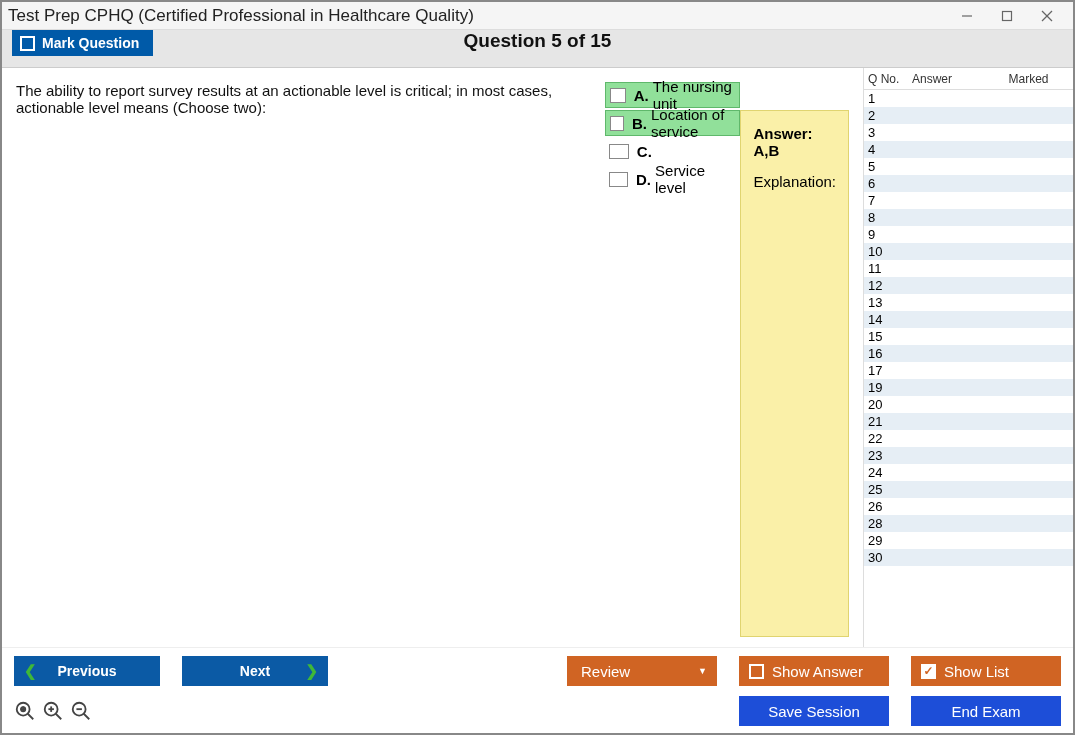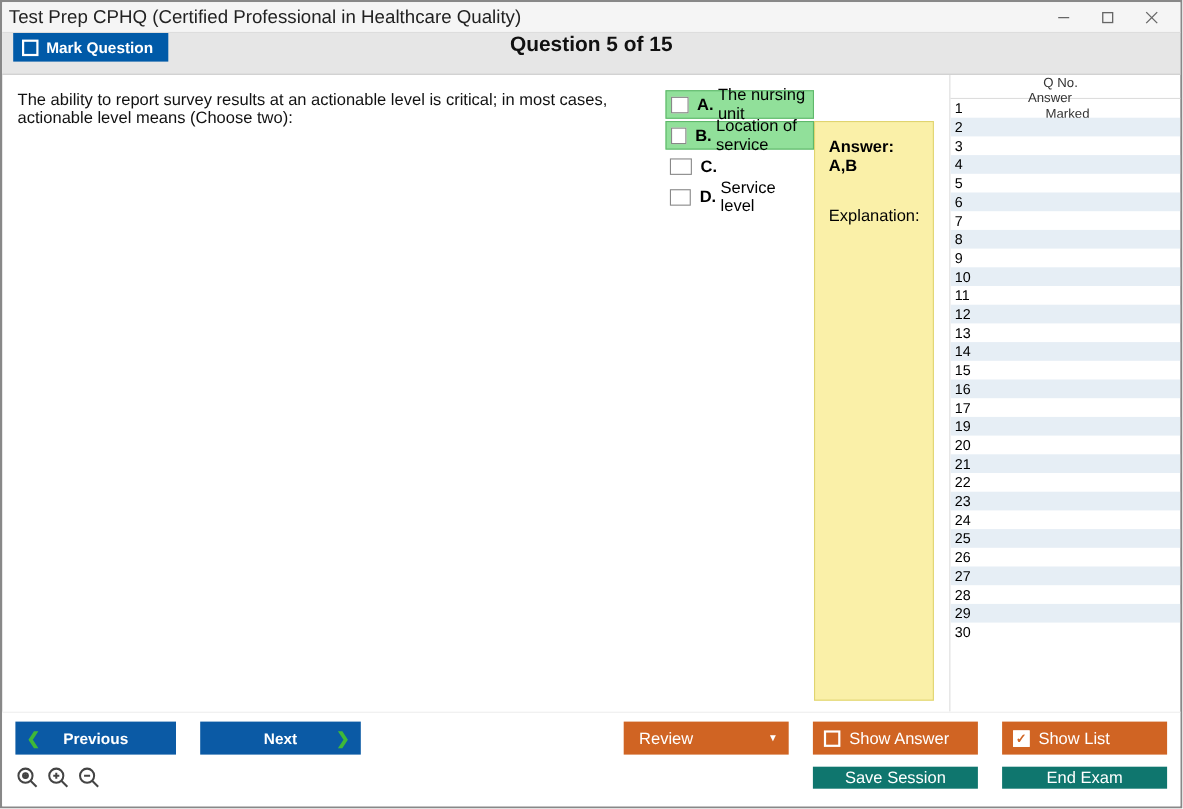--- a/index.html
+++ b/index.html
@@ -120,39 +120,38 @@
   }
   .opt-letter { font-weight: bold; margin-right: 4px; }
 
   .explanation-box {
     background: #faf0a8;
     border: 1px solid #e0d470;
     padding: 14px 12px 24px 12px;
     margin-top: 28px;
     font-size: 15px;
   }
-  .explanation-box .ans-line { font-weight: bold; margin-bottom: 29px; }
+  .explanation-box .ans-line { font-weight: bold; margin-bottom: 14px; }
   .explanation-box .exp-label { font-weight: normal; }
 
   .sidepanel {
     width: 210px;
     border-left: 1px solid #ddd;
     display: flex;
     flex-direction: column;
     min-height: 0;
   }
   .side-header {
     display: flex;
     font-size: 12px;
     color: #333;
     height: 22px;
     align-items: center;
     border-bottom: 1px solid #ddd;
     padding-left: 4px;
-    flex-direction: column;
   }
   .side-header .cq { width: 44px; }
   .side-header .ca { width: 72px; }
   .side-header .cm { flex: 1; text-align: center; }
   .side-list {
     flex: 1;
     overflow-y: scroll;
     font-size: 13px;
   }
   .side-row {
@@ -220,25 +219,25 @@
     width: 15px; height: 15px; border: 2px solid #fff; margin-right: 8px;
     display: inline-flex; align-items: center; justify-content: center;
     color: #d06423; font-size: 12px; font-weight: bold;
   }
   .orange-btn .cb.checked { background: #fff; }
   .orange-btn.review { padding-left: 14px; }
   .orange-btn .drop {
     position: absolute; right: 10px; font-size: 9px; color: #fff;
   }
   .dark-btn {
-    background: #0f766e;
+    background: #1d4ed8;
     color: #fff;
     font-size: 15px;
     border: none;
-    height: 20px;
+    height: 30px;
     width: 150px;
     cursor: pointer;
   }
   .zoom-row {
     display: flex;
     gap: 6px;
     align-items: center;
   }
   .zoom-icon {
     width: 22px; height: 22px; cursor: pointer; color: #333;
@@ -392,23 +391,20 @@
             <span class="rn">23</span>
           </div>
           <div class="side-row">
             <span class="rn">24</span>
           </div>
           <div class="side-row">
             <span class="rn">25</span>
           </div>
           <div class="side-row">
             <span class="rn">26</span>
-          </div>
-          <div class="side-row">
-            <span class="rn">27</span>
           </div>
           <div class="side-row">
             <span class="rn">28</span>
           </div>
           <div class="side-row">
             <span class="rn">29</span>
           </div>
           <div class="side-row">
             <span class="rn">30</span>
           </div>

